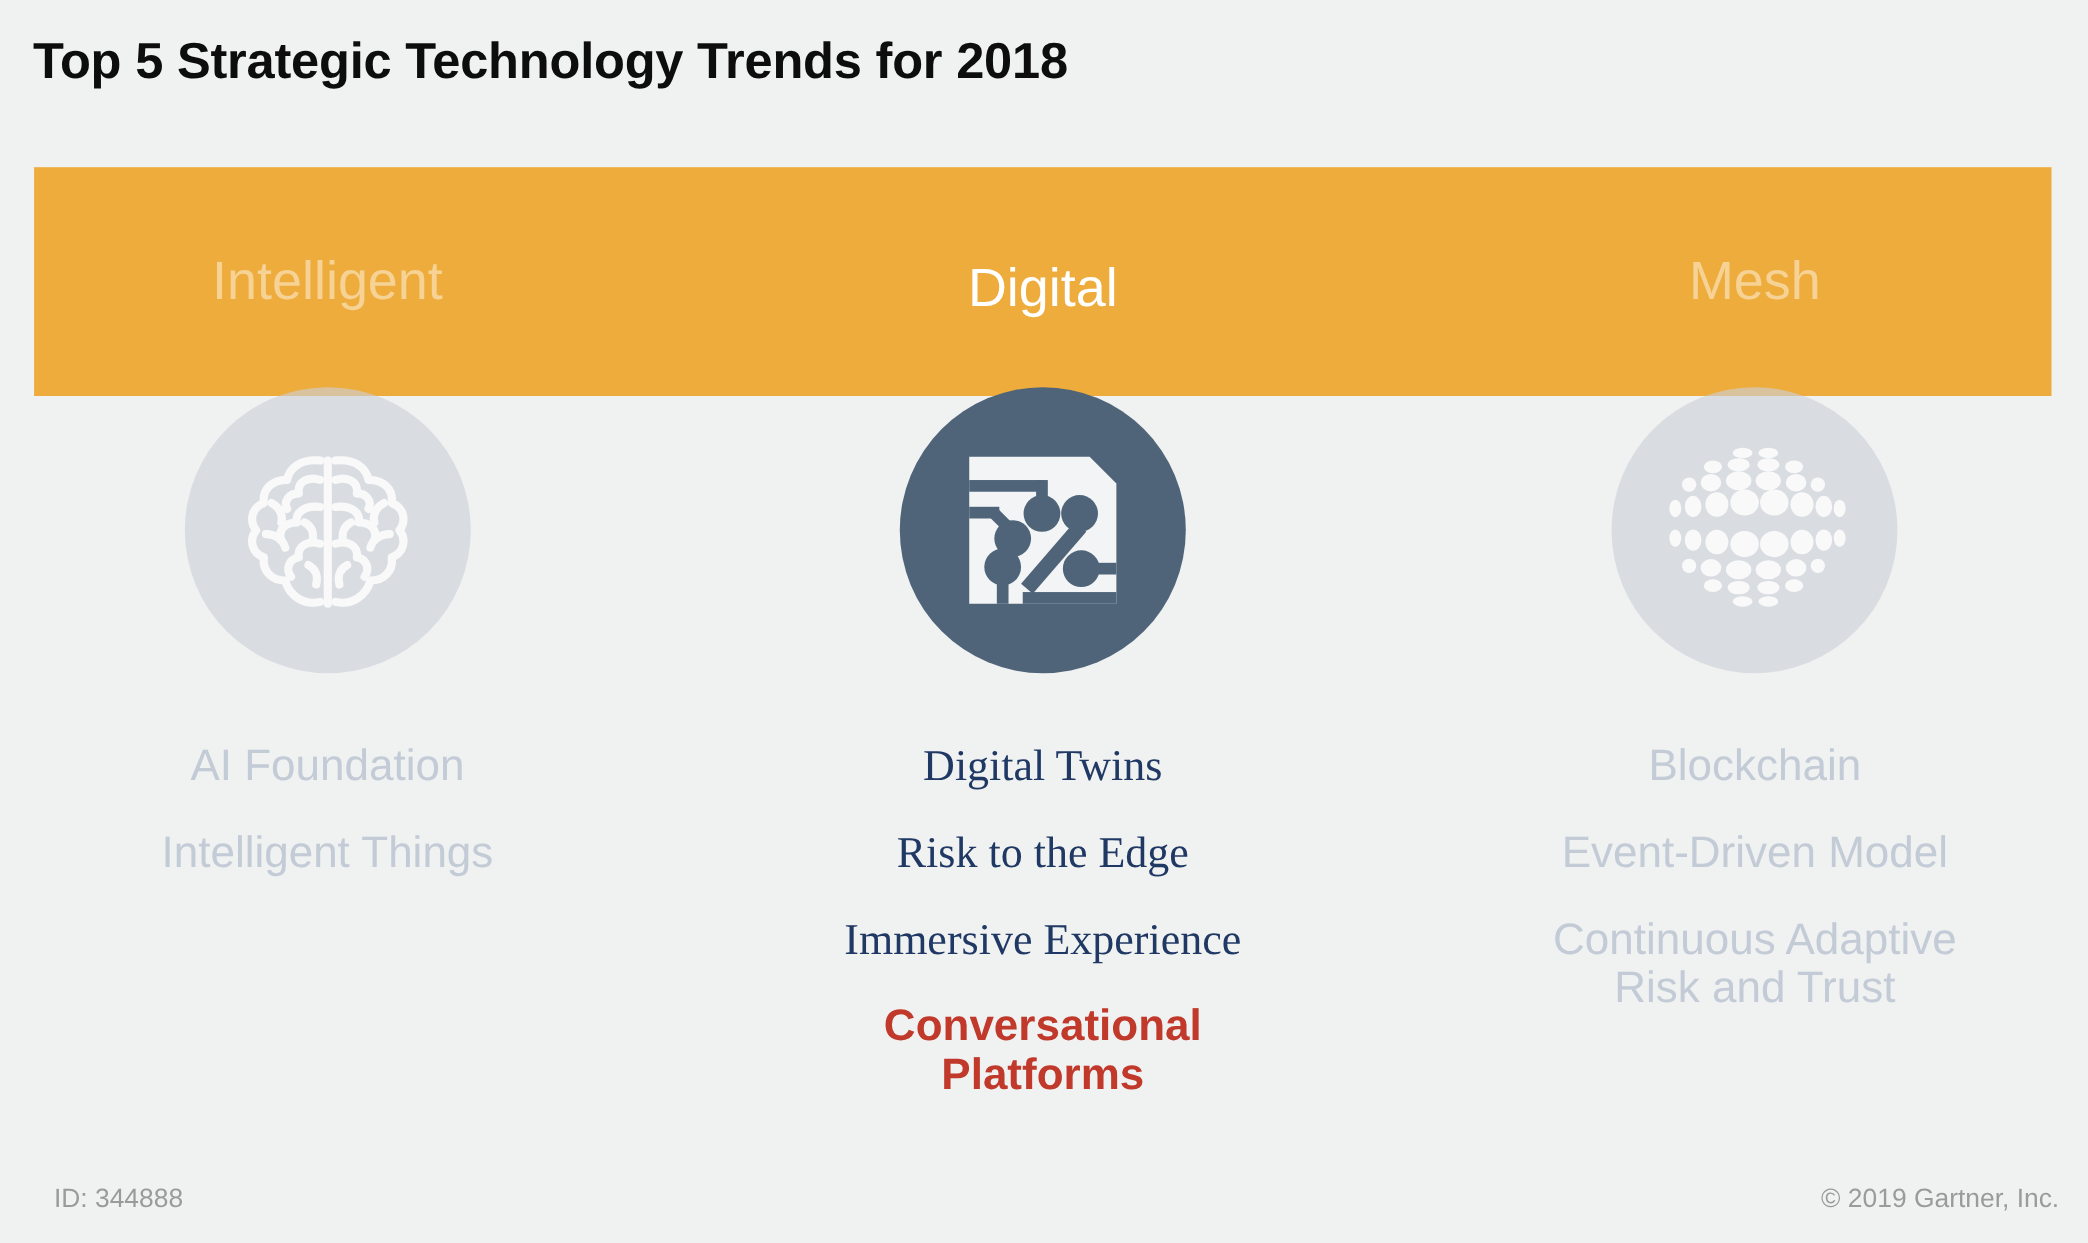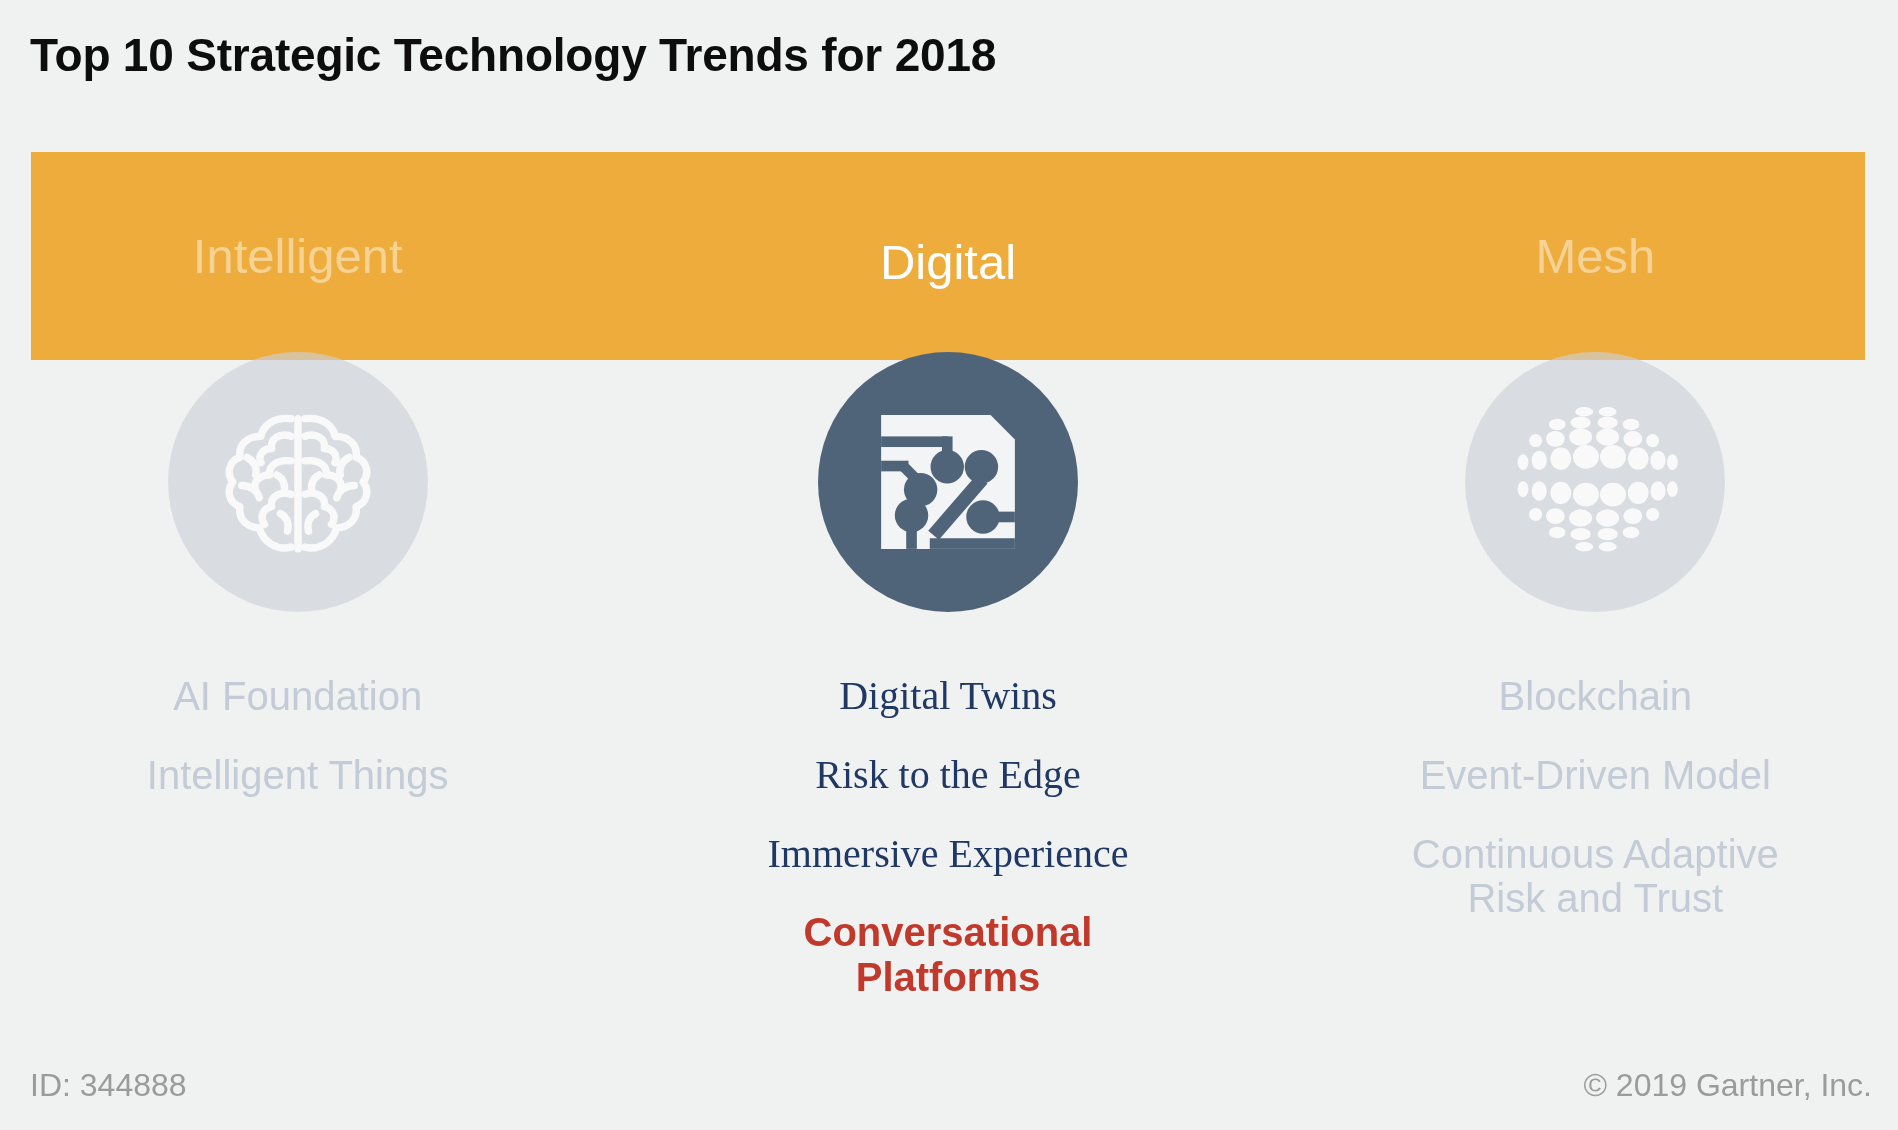--- a/index.html
+++ b/index.html
@@ -106,30 +106,31 @@
   .trend-item.active { color: #1f3864; font-family: Liberation Serif, serif; }
   .trend-item.highlight {
     color: #c0392b;
     font-weight: bold;
   }
 
   
   #footer-id, #footer-copyright {
     position: absolute;
     bottom: 26px;
-    font-size: 32px;
+    font-size: 24px;
     color: #9b9b9b;
+    margin-left: 19px;
   }
   #footer-id { left: 30px; }
   #footer-copyright { right: 26px; }
 </style>
 </head>
 <body>
 
-<div id="page-title">Top 10 Strategic Technology Trends for 2018</div>
+<div id="page-title">Top 5 Strategic Technology Trends for 2018</div>
 
 <div id="category-banner">
   <div class="banner-cell dim" id="banner-cell-intelligent">Intelligent</div>
   <div class="banner-cell active" id="banner-cell-digital">Digital</div>
   <div class="banner-cell dim" id="banner-cell-mesh">Mesh</div>
 </div>
 
 <div id="columns">
 
   <div class="column" id="column-intelligent">

